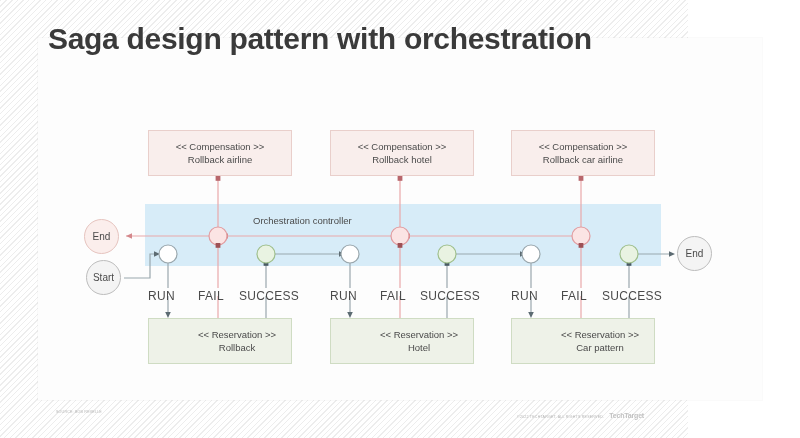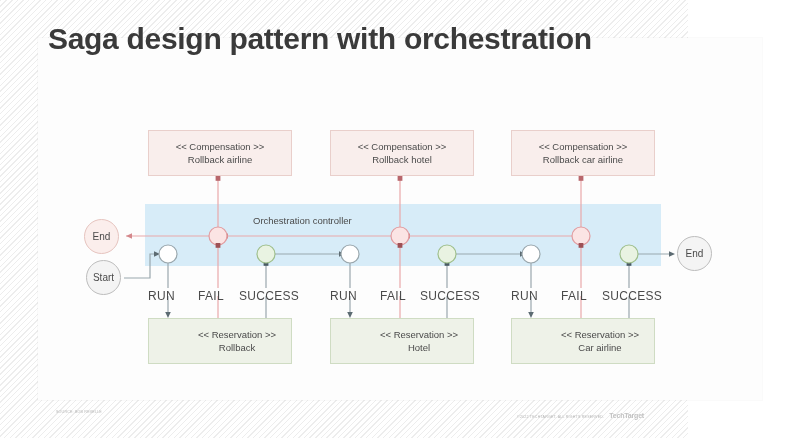--- a/index.html
+++ b/index.html
@@ -270,21 +270,21 @@
   <div class="box box-res" style="left:148px; top:318px; width:144px; height:46px;">
     <span>&lt;&lt; Reservation &gt;&gt;</span>
     <span>Rollback</span>
   </div>
   <div class="box box-res" style="left:330px; top:318px; width:144px; height:46px;">
     <span>&lt;&lt; Reservation &gt;&gt;</span>
     <span>Hotel</span>
   </div>
   <div class="box box-res" style="left:511px; top:318px; width:144px; height:46px;">
     <span>&lt;&lt; Reservation &gt;&gt;</span>
-    <span>Car airline</span>
+    <span>Car pattern</span>
   </div>
 
   <div class="edge-label" style="left:148px; top:289px; width:40px;">RUN</div>
   <div class="edge-label" style="left:198px; top:289px; width:40px;">FAIL</div>
   <div class="edge-label" style="left:239px; top:289px; width:54px;">SUCCESS</div>
 
   <div class="edge-label" style="left:330px; top:289px; width:40px;">RUN</div>
   <div class="edge-label" style="left:380px; top:289px; width:40px;">FAIL</div>
   <div class="edge-label" style="left:420px; top:289px; width:54px;">SUCCESS</div>
 

